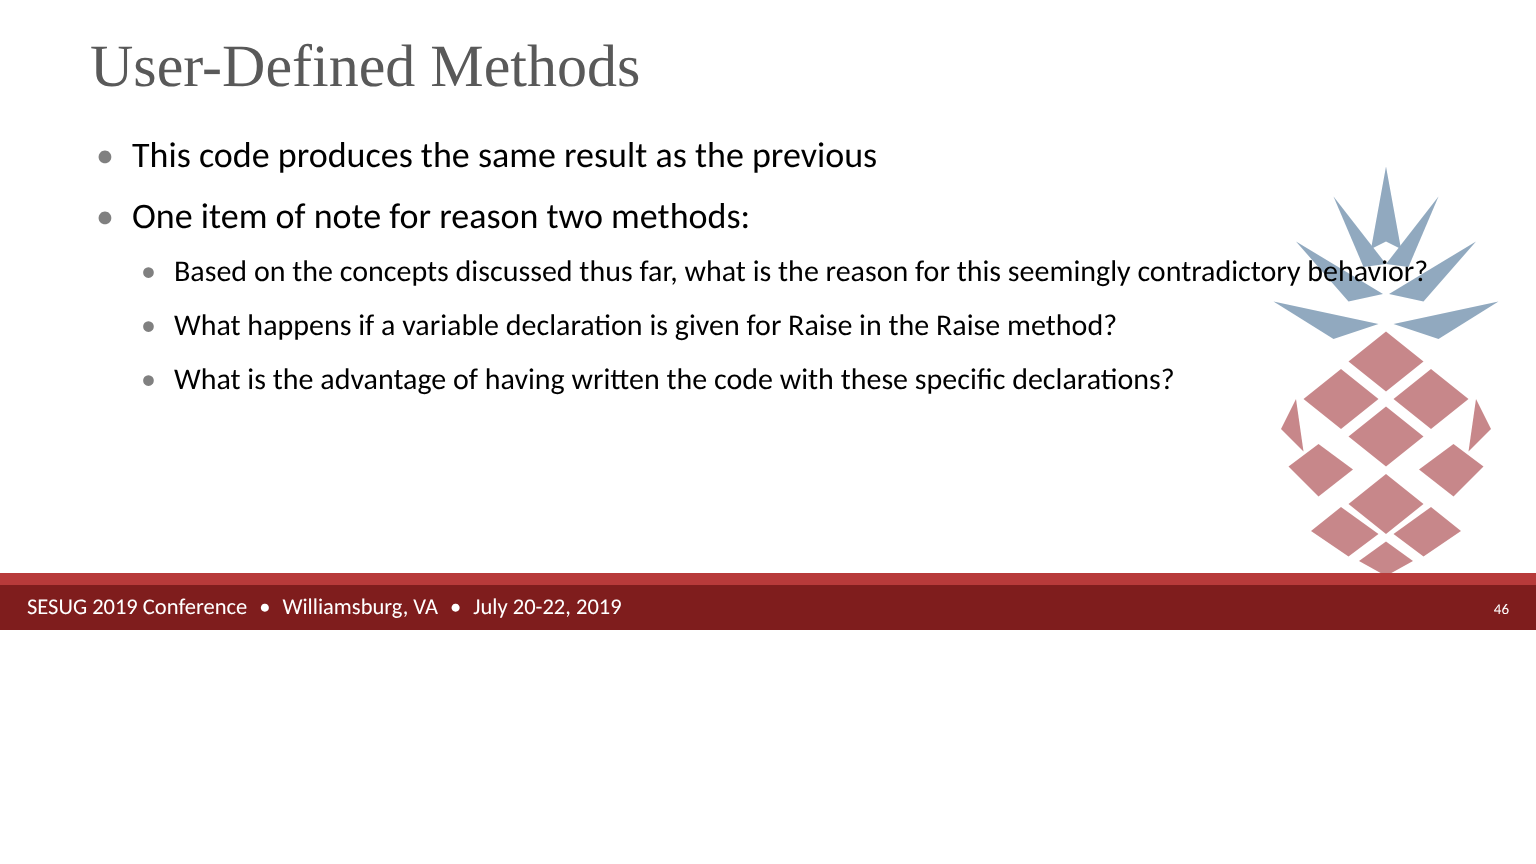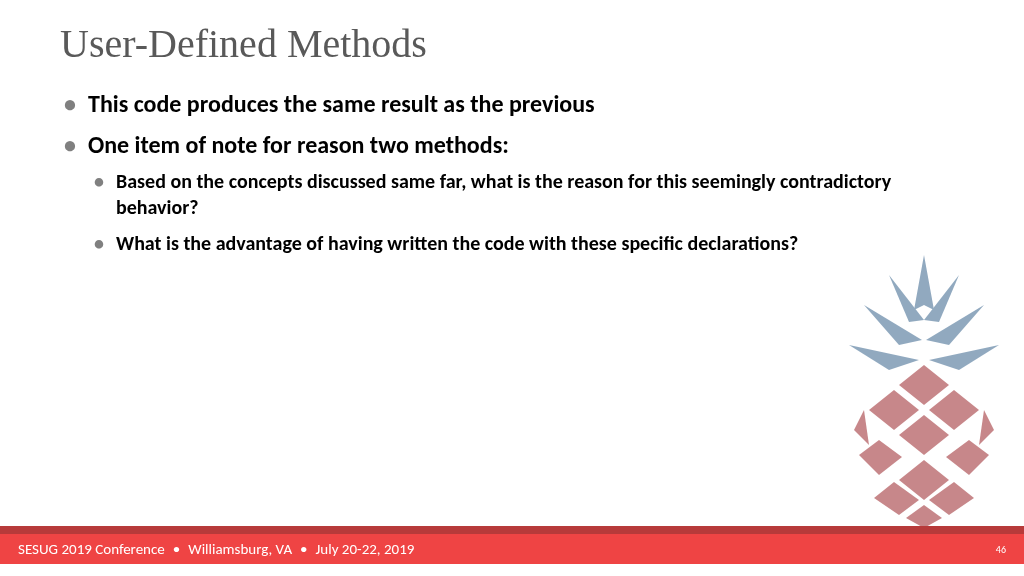--- a/index.html
+++ b/index.html
@@ -1,27 +1,27 @@
 <!DOCTYPE html>
 <html><head>
 <meta charset="utf-8">
 <style>
   * { margin: 0; padding: 0; box-sizing: border-box; }
   html, body { width: 1024px; height: 576px; overflow: hidden; font-family: Calibri, "Segoe UI", Arial, sans-serif; background: #fff; }
-  .slide { position: relative; width: 1024px; height: 564px; background: #ffffff; }
+  .slide { position: relative; width: 1024px; height: 420px; background: #ffffff; }
   .title { position: absolute; top: 20px; left: 60px; font-family: "Times New Roman", Georgia, serif; font-size: 40px; font-weight: 400; color: #595959; }
   .content { position: absolute; top: 88px; left: 60px; right: 60px; }
-  ul.level1 { list-style: none; font-weight: bold; }
+  ul.level1 { list-style: none; }
   ul.level1 > li { position: relative; padding-left: 28px; margin-bottom: 10px; font-size: 24px; color: #000; line-height: 1.3; }
   ul.level1 > li::before { content: "•"; position: absolute; left: 4px; top: 0; color: #808080; font-size: 24px; }
   ul.level2 { list-style: none; margin-top: 8px; }
   ul.level2 > li { position: relative; padding-left: 28px; margin-bottom: 10px; font-size: 20px; color: #000; line-height: 1.3; }
   ul.level2 > li::before { content: "•"; position: absolute; left: 6px; top: 0; color: #808080; font-size: 20px; }
   .footer-stripe { position: absolute; left: 0; right: 0; bottom: 30px; height: 8px; background: #b73a3a; }
-  .footer-bar { position: absolute; left: 0; right: 0; bottom: 0; height: 30px; background: #ef4444; color: #fff; display: flex; align-items: center; justify-content: space-between; padding: 0 18px; font-size: 15px; }
+  .footer-bar { position: absolute; left: 0; right: 0; bottom: 0; height: 30px; background: #7f1d1d; color: #fff; display: flex; align-items: center; justify-content: space-between; padding: 0 18px; font-size: 15px; }
   .footer-left { display: flex; align-items: center; gap: 8px; }
   .footer-dot { color: #fff; }
   .page-num { font-size: 10px; }
   .pineapple { position: absolute; right: 10px; bottom: 34px; width: 180px; height: 280px; pointer-events: none; opacity: 1; }
 </style>
 </head>
 <body>
 
 <div class="slide">
 
@@ -52,21 +52,22 @@
   </svg>
 
   <h1 class="title">User-Defined Methods</h1>
 
   <div class="content">
     <ul class="level1">
       <li>This code produces the same result as the previous</li>
       <li>
         <span>One item of note for reason two methods:</span>
         <ul class="level2">
-          <li>Based on the concepts discussed same far, what is the reason for this seemingly contradictory behavior?</li>
+          <li>Based on the concepts discussed thus far, what is the reason for this seemingly contradictory behavior?</li>
+          <li>What happens if a variable declaration is given for Raise in the Raise method?</li>
           <li>What is the advantage of having written the code with these specific declarations?</li>
         </ul>
       </li>
     </ul>
   </div>
 
   <div class="footer-stripe"></div>
   <div class="footer-bar">
     <div class="footer-left">
       <span>SESUG 2019 Conference</span>

